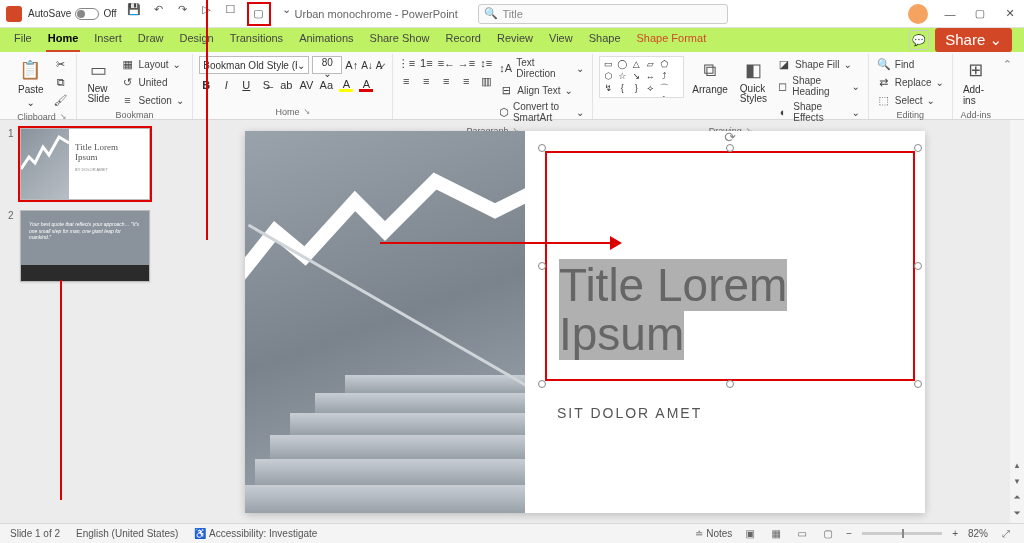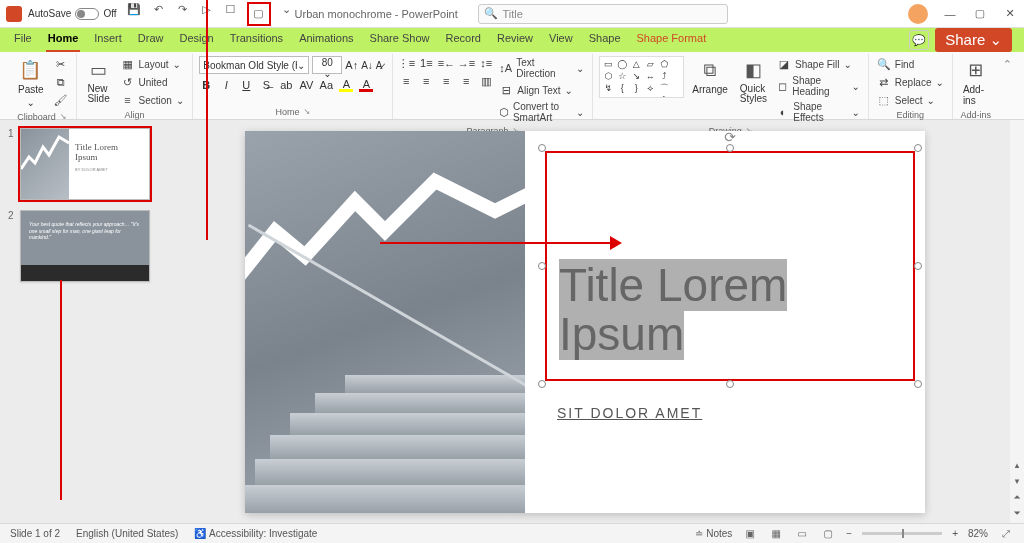--- a/index.html
+++ b/index.html
@@ -66,21 +66,21 @@
   .zigzag { position: absolute; top: 40px; left: -10px; width: 300px; height: 140px; }
   .stairs { position: absolute; bottom: 0; left: 0; right: 0; height: 160px; }
   .stairs div { position: absolute; left: 0; right: 0; background: linear-gradient(#c8ced4, #98a0a8); }
 
   .title-box { position: absolute; left: 300px; top: 20px; width: 370px; height: 230px; border: 2px solid #d00; }
   .selhandles { position: absolute; inset: -5px; }
   .hndl { position: absolute; width: 8px; height: 8px; border: 1px solid #888; background: #fff; border-radius: 50%; }
   .rothandle { position: absolute; top: -24px; left: 50%; transform: translateX(-50%); font-size: 14px; color: #888; }
   .title-text { position: absolute; top: 108px; left: 12px; font-family: Georgia, serif; font-size: 46px; color: #666; line-height: 1.05; }
   .title-text .hl { background: #b0b0b0; }
-  .subtitle { position: absolute; left: 312px; top: 274px; font-size: 14px; letter-spacing: 2px; color: #555; text-decoration: underline; }
+  .subtitle { position: absolute; left: 312px; top: 274px; font-size: 14px; letter-spacing: 2px; color: #555; }
 
   
   .anno { position: absolute; background: #d00; }
   .arrowhead { position: absolute; width: 0; height: 0; }
 
   .scrollbar-v { width: 14px; background: #f4f4f4; display: flex; flex-direction: column; justify-content: flex-end; padding: 4px 2px; gap: 4px; }
   .sb-btn { height: 12px; display: flex; align-items: center; justify-content: center; font-size: 9px; color: #666; }
 
   
   .statusbar { height: 20px; background: #f4f4f4; border-top: 1px solid #d8d8d8; display: flex; align-items: center; padding: 0 10px; font-size: 10px; color: #555; gap: 16px; }
@@ -180,21 +180,21 @@
       <div class="smallcol">
         <div class="smallbtn"><span class="ic">▦</span><span>Layout</span> ⌄</div>
         <div class="smallbtn">
             <span class="ic">↺</span>
             <span>United</span>
           </div>
         <div class="smallbtn"><span class="ic">≡</span><span>Section</span> ⌄</div>
       </div>
     </div>
     <div class="rgroup-label">
-        <span>Align</span>
+        <span>Bookman</span>
       </div>
   </div>
 
   <div class="rgroup" style="min-width:200px;">
     <div class="rgroup-body" style="flex-direction:column;gap:4px;">
       <div style="display:flex;gap:3px;align-items:center;">
         <div class="fontname">
             <span style="overflow:hidden;white-space:nowrap;">Bookman Old Style (Heading)</span>
             <span>⌄</span>
           </div>

